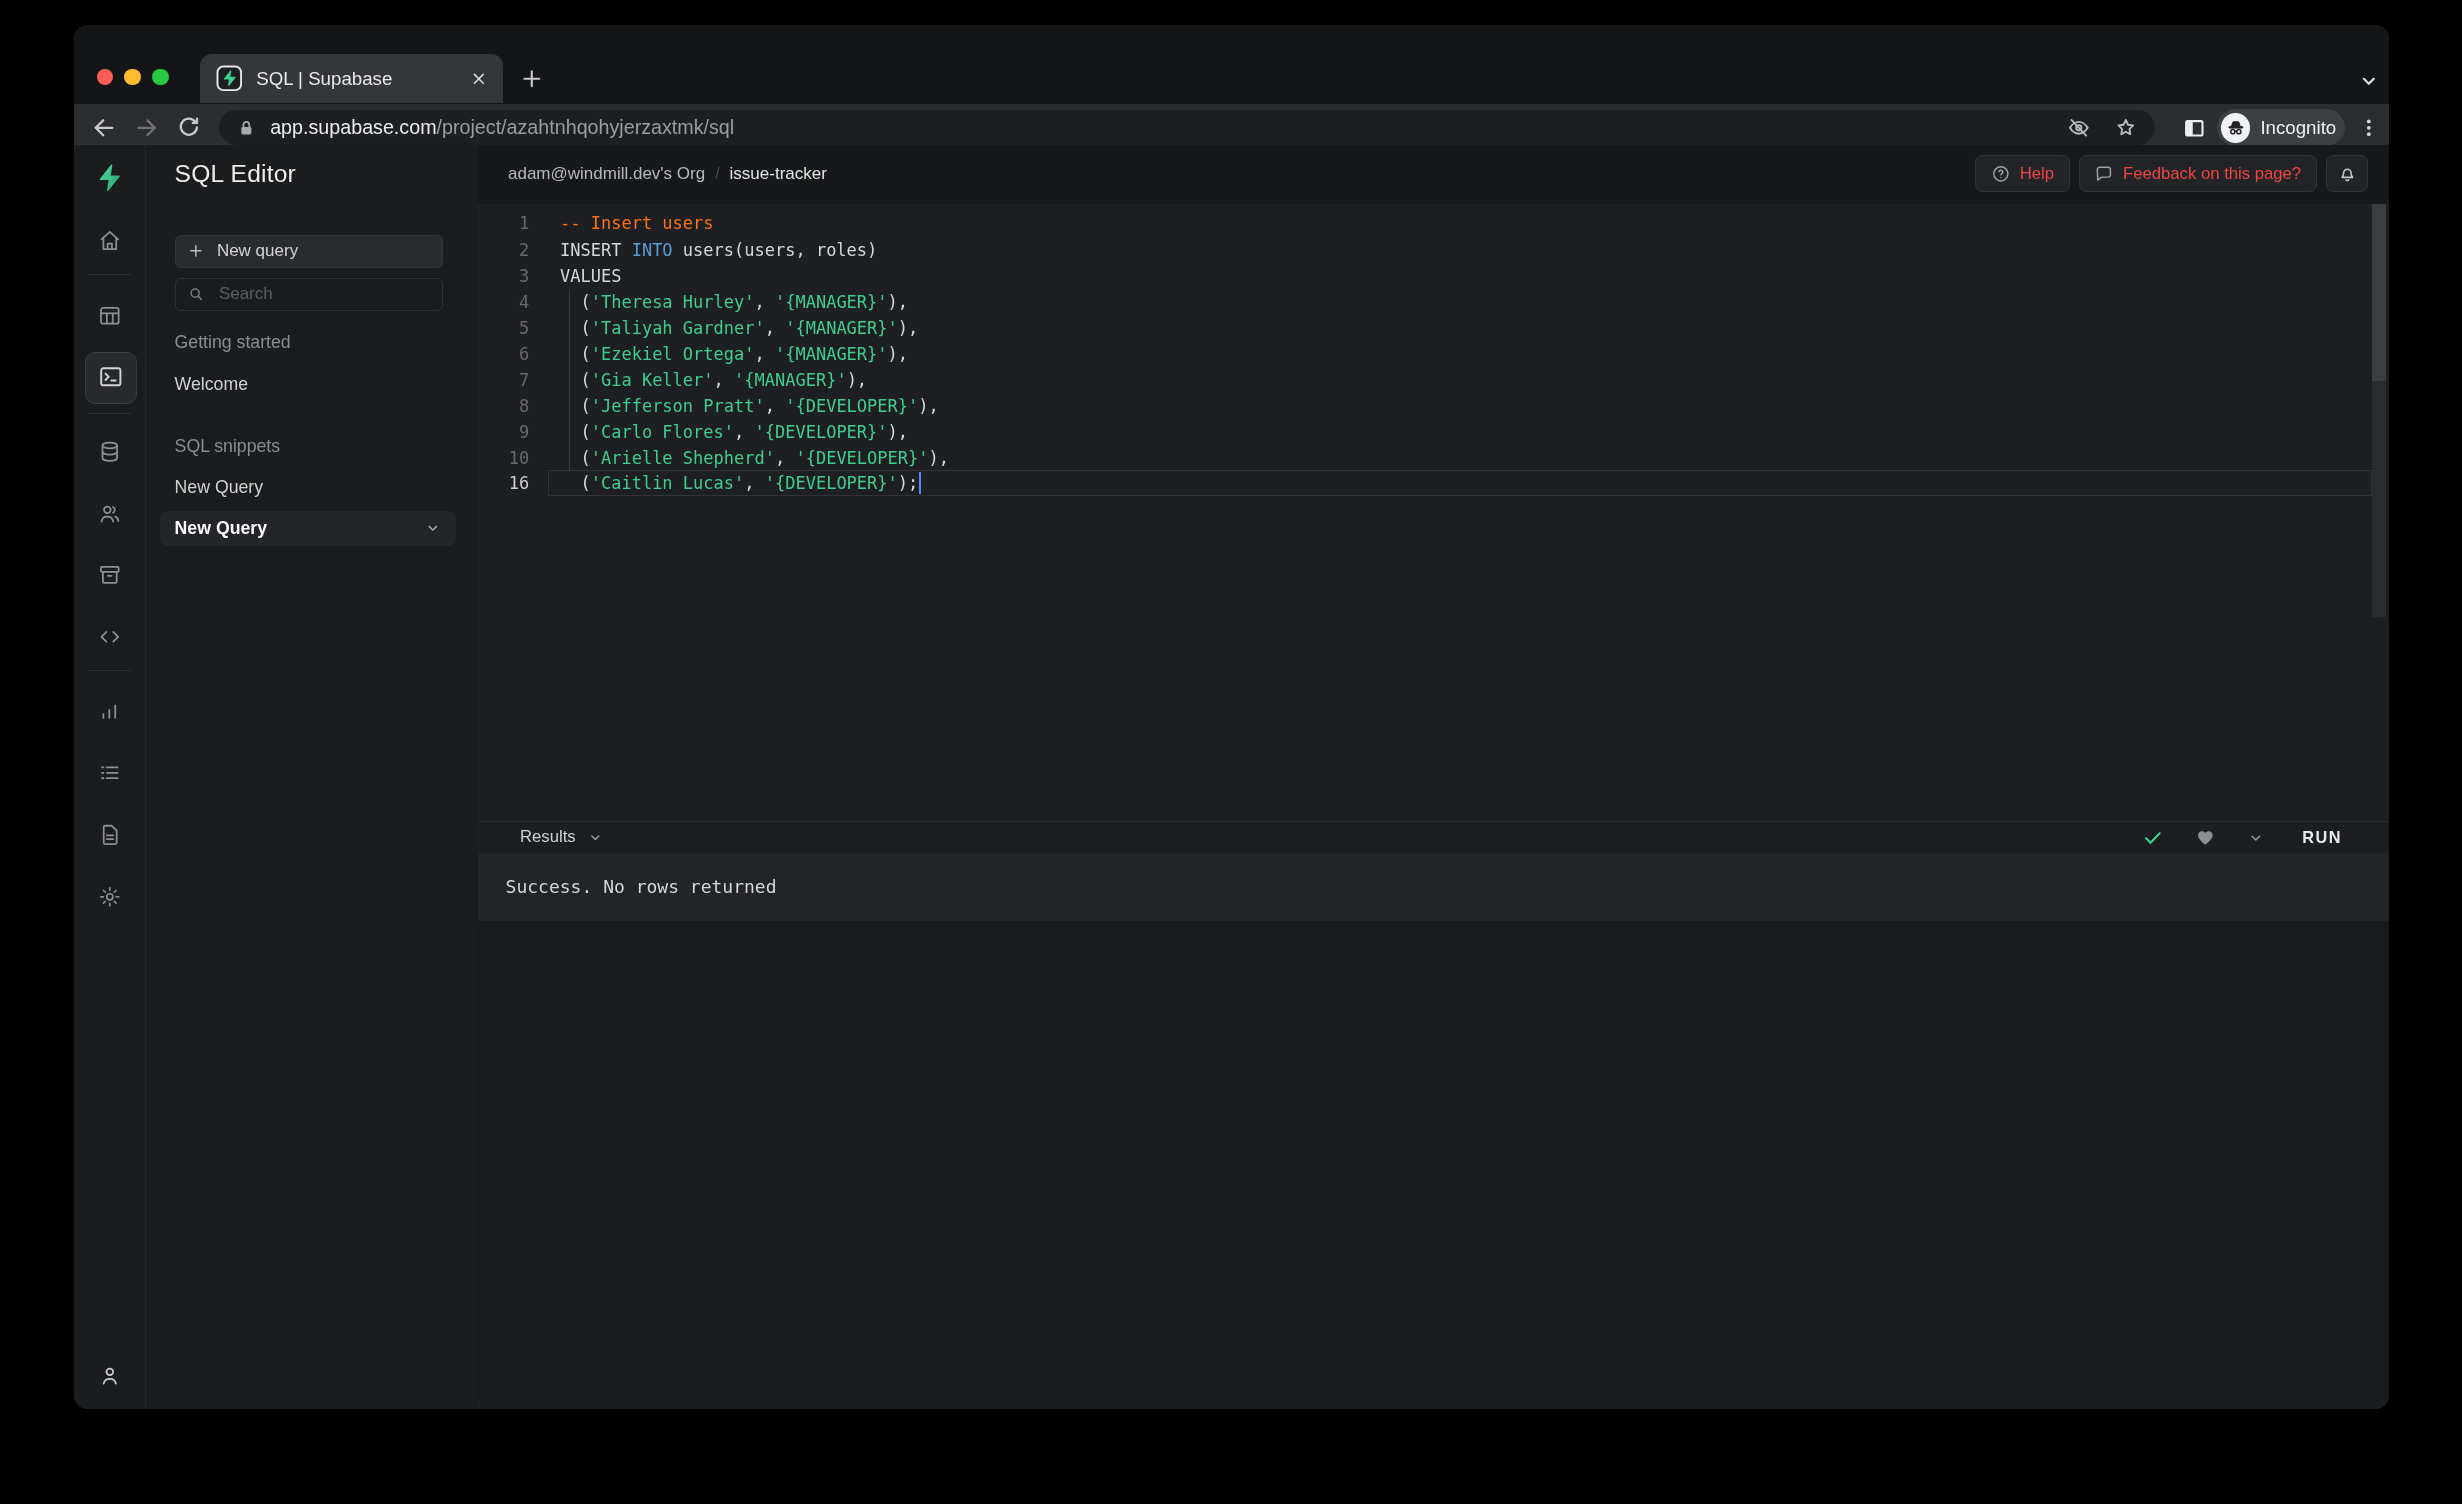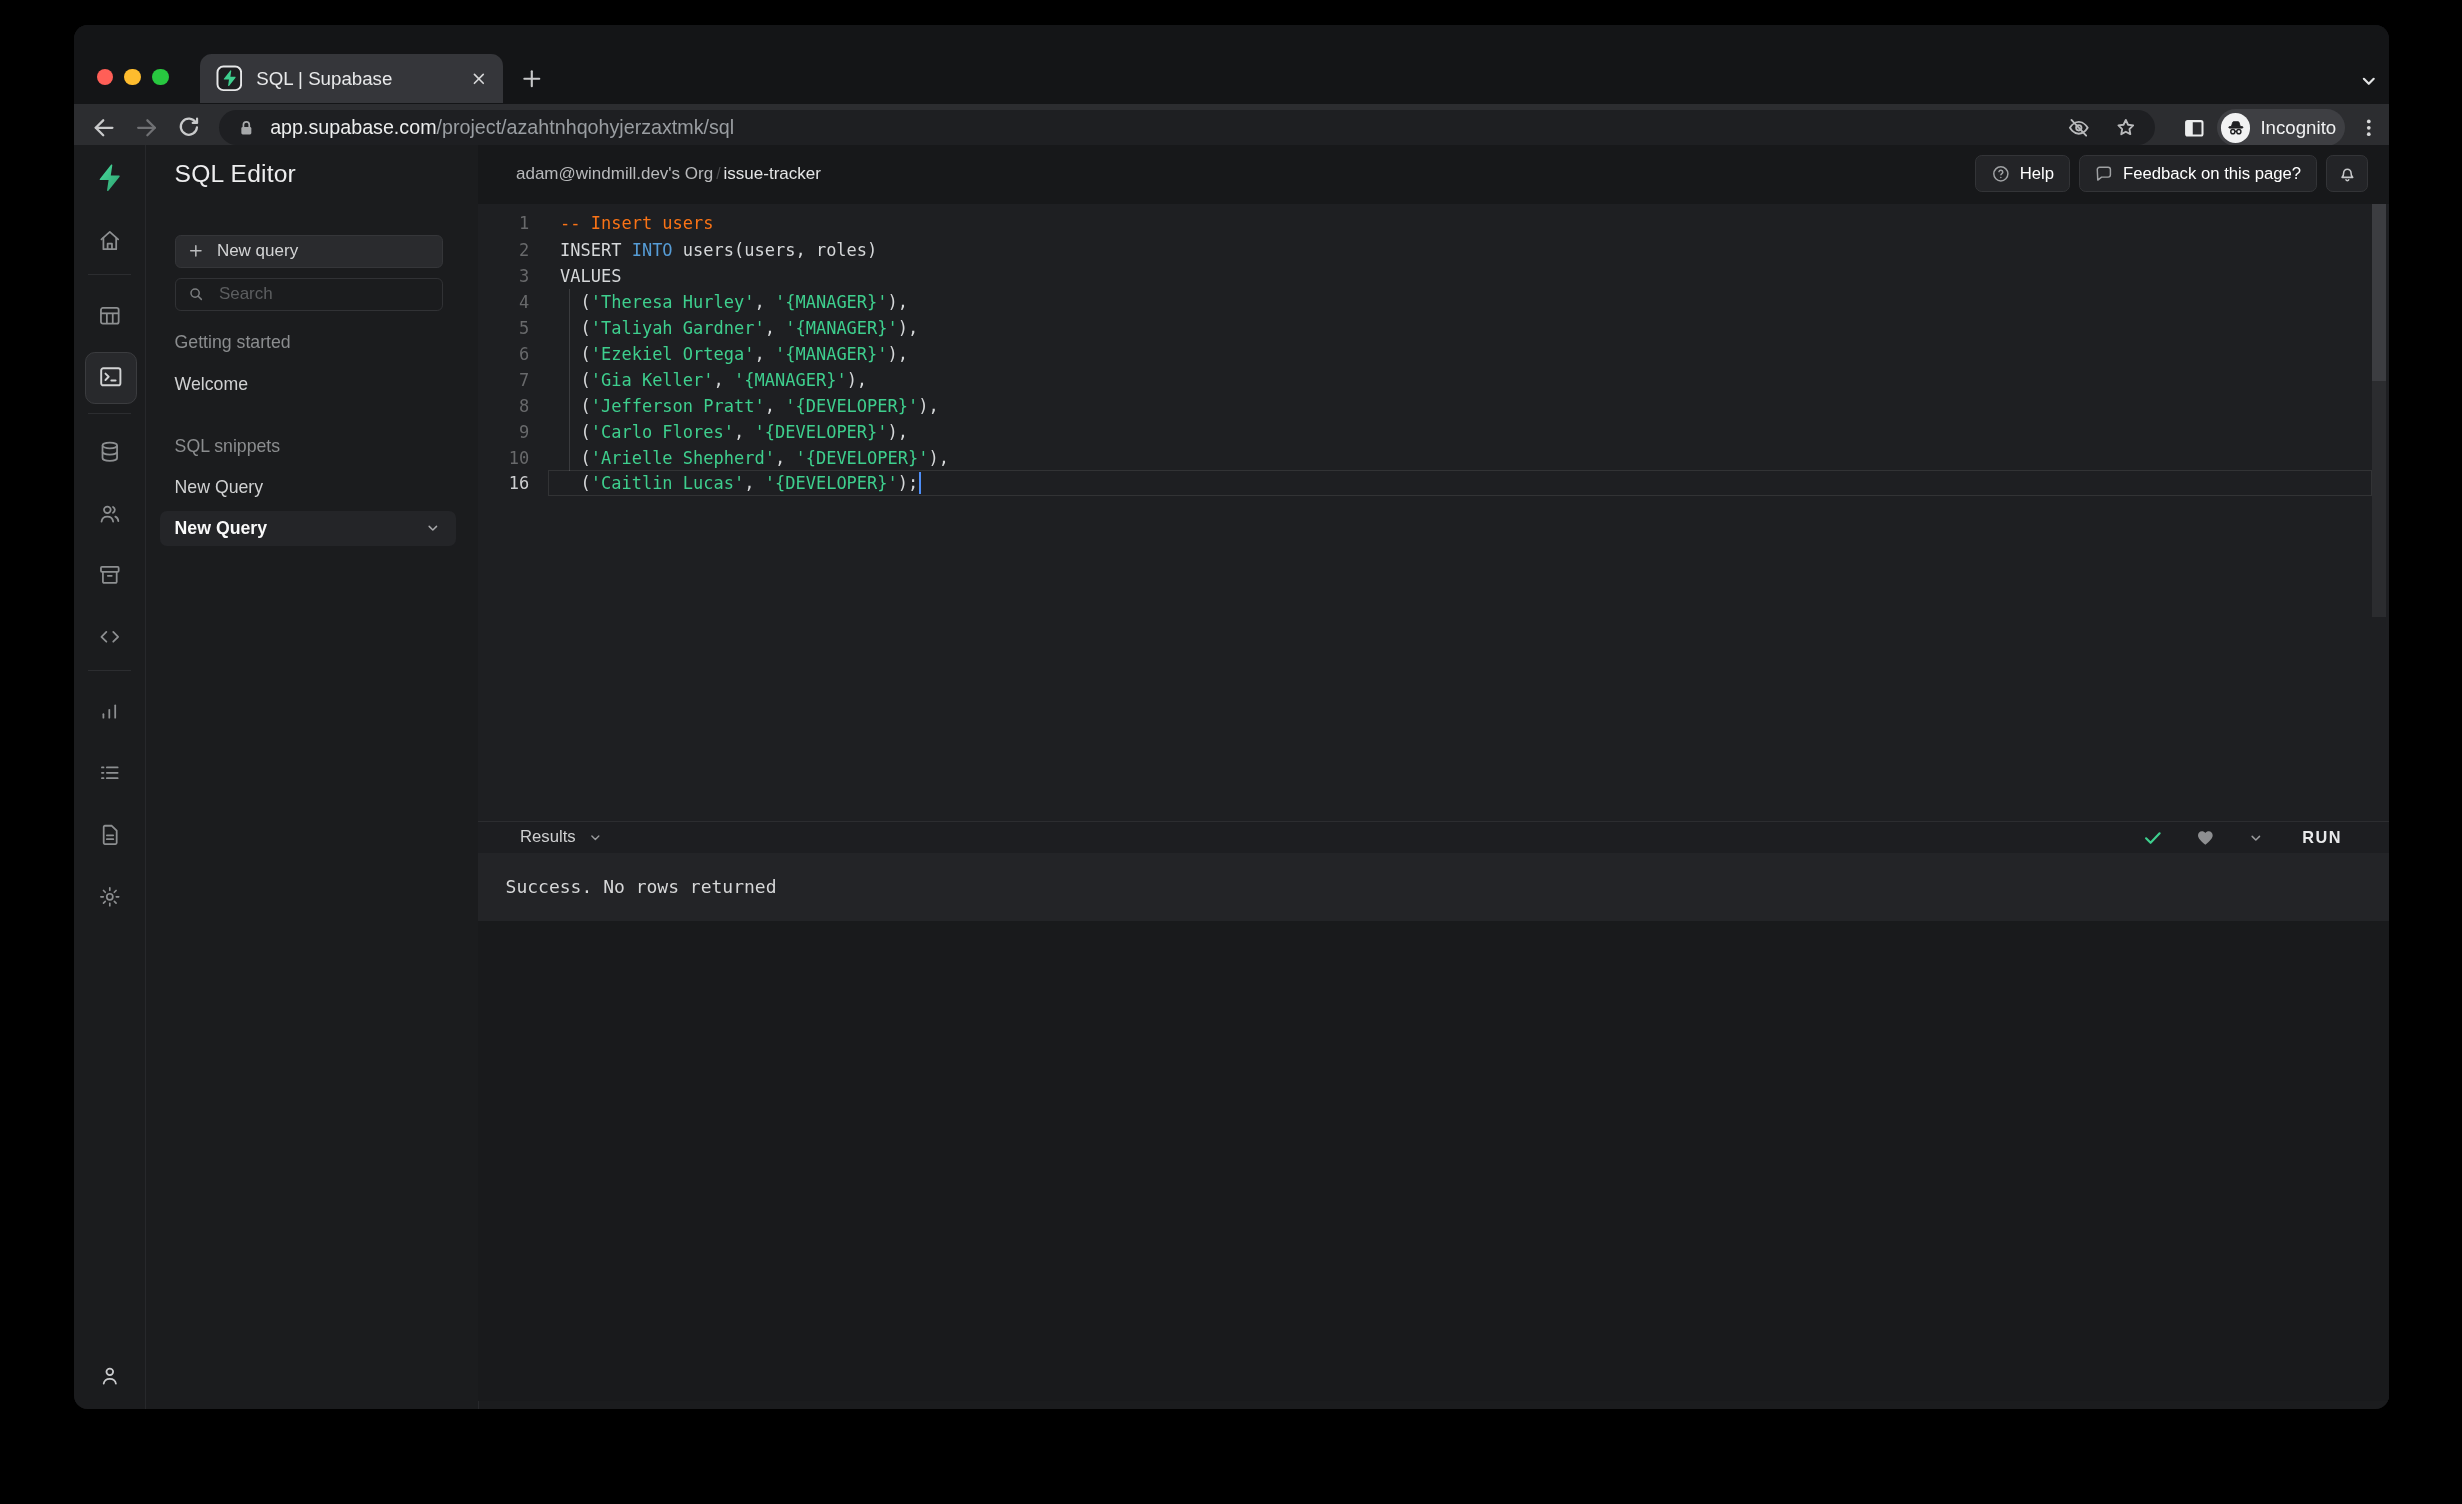--- a/index.html
+++ b/index.html
@@ -41,27 +41,27 @@
   #box-search{top:133px;background:transparent;border:1px solid #313235;}
   #box-search input{background:transparent;border:0;outline:0;color:#cfcfd0;font-size:17px;font-family:"Liberation Sans",sans-serif;width:197px;}
   #box-search input::placeholder{color:#5c5e60;}
   .sect-label{left:29.6px;color:#8b8d8f;font-size:17.7px;}
   .sect-item{left:29.6px;color:#d0d1d2;font-size:17.7px;}
   #sel-snippet{left:14.8px;top:366px;width:296px;height:35px;border-radius:6.9px;background:#242528;display:flex;align-items:center;}
   #sel-snippet .txt{color:#fafafa;font-size:17.7px;font-weight:700;margin-left:14.8px;}
   #sel-snippet .chev{margin-left:auto;margin-right:13.8px;color:#a7a8aa;}
   #main{left:404px;top:0;width:1911px;height:1256px;background:#1e1f22;}
   #main-header{left:0;top:0;width:100%;height:59px;background:#17181a;display:flex;align-items:center;}
-  #crumb{margin-left:38px;display:flex;align-items:center;gap:3px;font-size:17px;white-space:nowrap;}
+  #crumb{margin-left:30px;display:flex;align-items:center;gap:10px;font-size:17px;white-space:nowrap;}
   #crumb .org{color:#b8b9bb;}
   #crumb .sep{color:#4b4c4e;font-size:15.8px;}
   #crumb .proj{color:#e4e5e6;}
   #hdr-right{position:absolute;right:20.7px;top:10.8px;display:flex;align-items:center;gap:8.9px;}
   .hdr-btn{height:37px;border-radius:6.9px;background:#232427;border:1px solid #333437;box-sizing:border-box;
-    display:flex;align-items:center;color:#ffffff;font-size:16.7px;padding:0 14.8px;gap:8.9px;white-space:nowrap;}
+    display:flex;align-items:center;color:#ef4444;font-size:16.7px;padding:0 14.8px;gap:8.9px;white-space:nowrap;}
   
   #editor{left:0;top:59px;width:1911px;height:617px;background:#1e1f22;
     font-family:"DejaVu Sans Mono","Liberation Mono",monospace;font-size:17px;}
   .line-num{position:absolute;left:19.7px;width:31.5px;text-align:right;color:#68696b;line-height:26px;}
   .line-num.active{color:#cdced0;}
   .code-line{position:absolute;left:82px;white-space:pre;line-height:26px;}
   .tk-com{color:#f97316;} .tk-kw{color:#569cd6;} .tk-str{color:#3ecf8e;} .tk-pln{color:#d5d7d9;}
   #indent-guide{left:91px;top:85px;width:1px;height:182px;background:#3a3b3e;}
   #active-line{left:70px;top:266px;width:1824px;height:26.6px;border:1px solid rgba(255,255,255,.09);box-sizing:border-box;}
   #cursor{left:441px;top:268px;width:2px;height:22.7px;background:#4e8ef7;}

